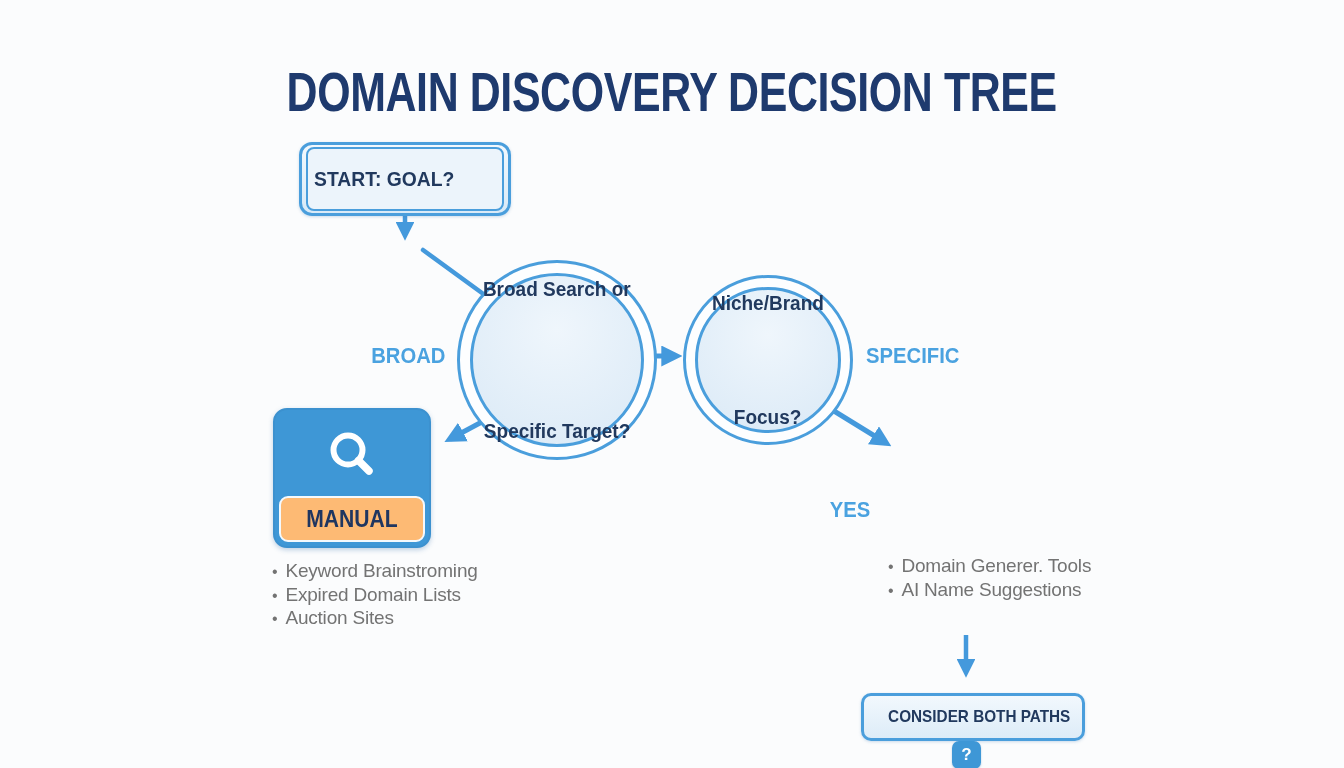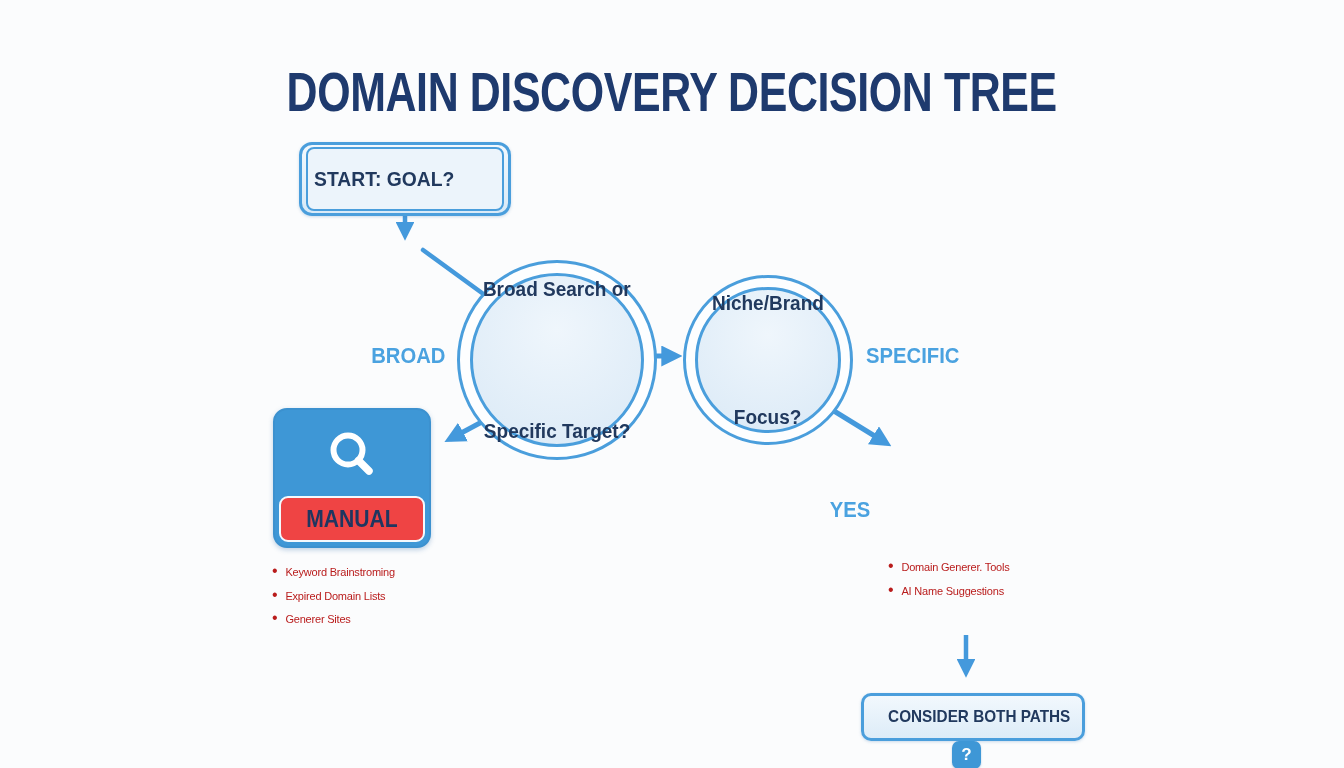--- a/index.html
+++ b/index.html
@@ -42,26 +42,26 @@
   #label-yes{left:828px;top:473px;}
 
   
   .option-box{position:absolute;border-radius:14px;background:#3e97d6;border:2px solid #3c91cf;
               box-shadow:0 2px 5px rgba(50,110,170,.3);}
   #manual-box{left:273px;top:384px;width:154px;height:136px;}
   #automated-box{left:893px;top:379px;width:156px;height:139px;}
   .option-icon{position:absolute;left:0;right:0;top:4px;height:84px;
                display:flex;align-items:center;justify-content:center;}
   .option-strip{position:absolute;left:4px;right:4px;bottom:4px;height:42px;
-                background:#ef4444;border:2px solid #f4f9fd;border-radius:9px;
+                background:#fdba74;border:2px solid #f4f9fd;border-radius:9px;
                 display:flex;align-items:center;justify-content:center;}
   .option-label{font-size:24px;font-weight:700;color:#1f3660;transform:scaleX(.88);white-space:nowrap;}
 
   
-  .bullets{position:absolute;color:#b91c1c;font-size:11px;line-height:22.5px;
+  .bullets{position:absolute;color:#737373;font-size:19px;line-height:22.5px;
            letter-spacing:-0.2px;}
   #manual-bullets{left:272px;top:536px;}
   #automated-bullets{left:888px;top:531px;}
   .bullet{display:flex;gap:8px;align-items:baseline;}
   .bullet::before{content:"•";font-size:16px;}
 
   
   .consider-box{position:absolute;left:861px;top:669px;width:206px;height:42px;
                 border:3px solid #4a9edc;border-radius:10px;
                 background:linear-gradient(#f2f8fd,#ddecf8);
@@ -138,21 +138,21 @@
 
 
   <div class="bullets" id="manual-bullets">
     <div class="bullet">
         <span>Keyword Brainstroming</span>
       </div>
     <div class="bullet">
         <span>Expired Domain Lists</span>
       </div>
     <div class="bullet">
-        <span>Generer Sites</span>
+        <span>Auction Sites</span>
       </div>
   </div>
 
   <div class="bullets" id="automated-bullets">
     <div class="bullet">
         <span>Domain Generer. Tools</span>
       </div>
     <div class="bullet">
         <span>AI Name Suggestions</span>
       </div>

